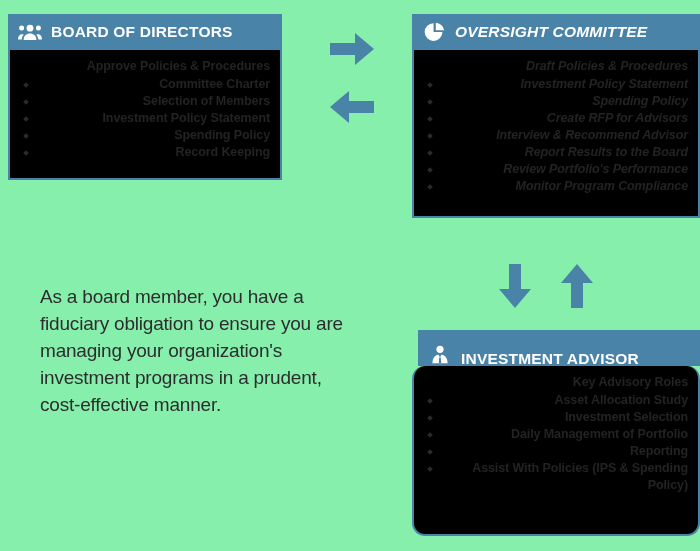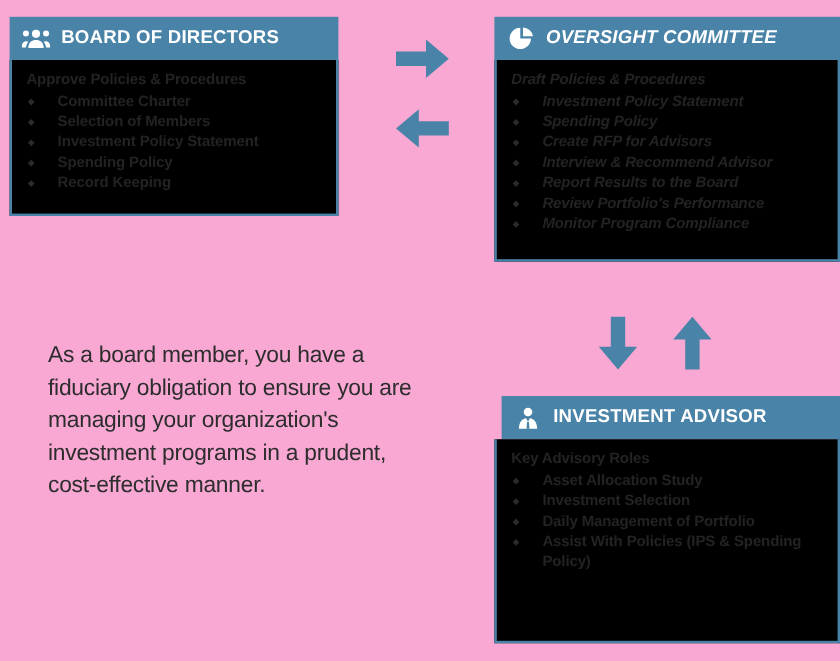--- a/index.html
+++ b/index.html
@@ -4,21 +4,21 @@
 <style>
   html, body {
     margin: 0;
     padding: 0;
     background: #000000;
   }
   #canvas {
     position: relative;
     width: 700px;
     height: 551px;
-    background: #f9a8d4;
+    background: #86efac;
     font-family: "Liberation Sans", sans-serif;
     overflow: hidden;
   }
 
   
   .panel { position: absolute; }
 
   .panel-header {
     background: #4a83a8;
     color: #ffffff;
@@ -44,20 +44,21 @@
     white-space: nowrap;
     line-height: 1;
   }
 
   .panel-body {
     border: 2px solid #4a83a8;
     border-top: none;
     background: #000000;
     box-sizing: border-box;
     padding: 8px 10px 8px 12px;
+    text-align: right;
   }
 
   .body-heading {
     color: #232323;
     font-size: 12.5px;
     font-weight: bold;
     line-height: 1.35;
     margin: 0 0 1px 0;
     letter-spacing: -0.1px;
   }
@@ -88,22 +89,22 @@
   }
 
   
   #panel-board        { left: 8px;   top: 14px;  width: 274px; }
   #panel-board .panel-body { height: 130px; }
 
   #panel-oversight    { left: 412px; top: 14px;  width: 288px; font-style: italic; }
   #panel-oversight .panel-body { height: 168px; }
 
   #panel-advisor      { left: 412px; top: 330px; width: 288px; }
-  #panel-advisor .panel-body { height: 170px; }
-  #panel-advisor .panel-header { margin-left: 6px; }
+  #panel-advisor .panel-body { height: 170px; border-radius: 13px; }
+  #panel-advisor .panel-header { margin-left: 6px; align-items: flex-end; }
 
   
   #intro-paragraph {
     position: absolute;
     left: 40px;
     top: 265px;
     width: 310px;
     color: #2d2d2d;
     font-size: 19px;
     line-height: 1.42;
@@ -183,20 +184,21 @@
         </svg>
       </span>
       <span class="hdr-title">INVESTMENT ADVISOR</span>
     </div>
     <div class="panel-body">
       <p class="body-heading">Key Advisory Roles</p>
       <ul class="body-list">
         <li>Asset Allocation Study</li>
         <li>Investment Selection</li>
         <li>Daily Management of Portfolio</li>
+        <li>Reporting</li>
         <li>Assist With Policies (IPS &amp; Spending Policy)</li>
       </ul>
     </div>
   </div>
 
   <p id="intro-paragraph">As a board member, you have a fiduciary obligation to ensure you are managing your organization's investment programs in a prudent, cost-effective manner.</p>
 
   <span class="arrow" id="arrow-right">
     <svg width="48" height="38" viewBox="0 0 48 38" aria-hidden="true">
       <path d="M2 13 L27 13 L27 3 L46 19 L27 35 L27 25 L2 25 Z" fill="#4a83a8"></path>

